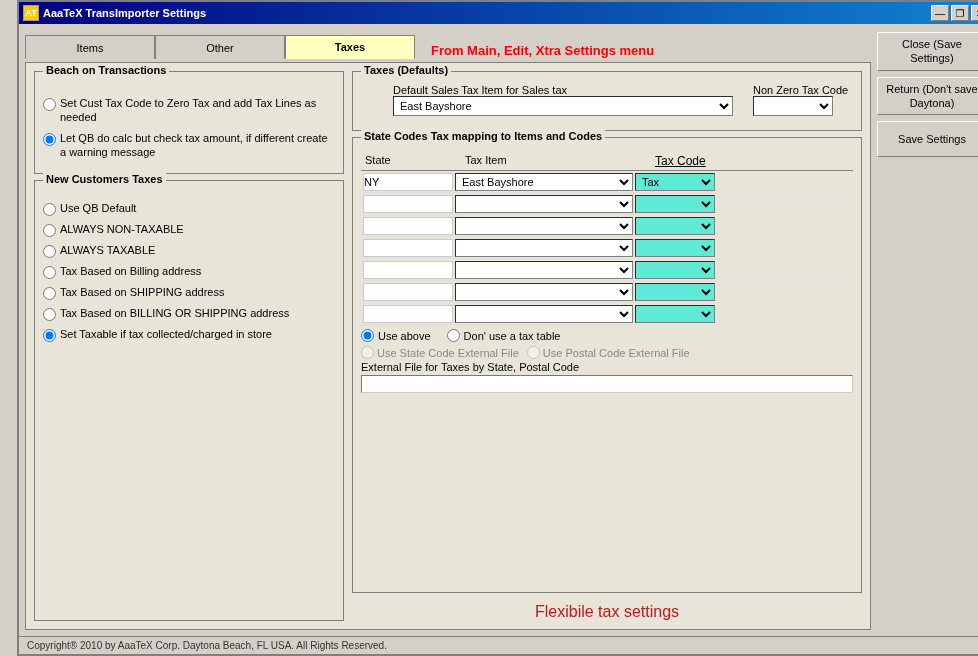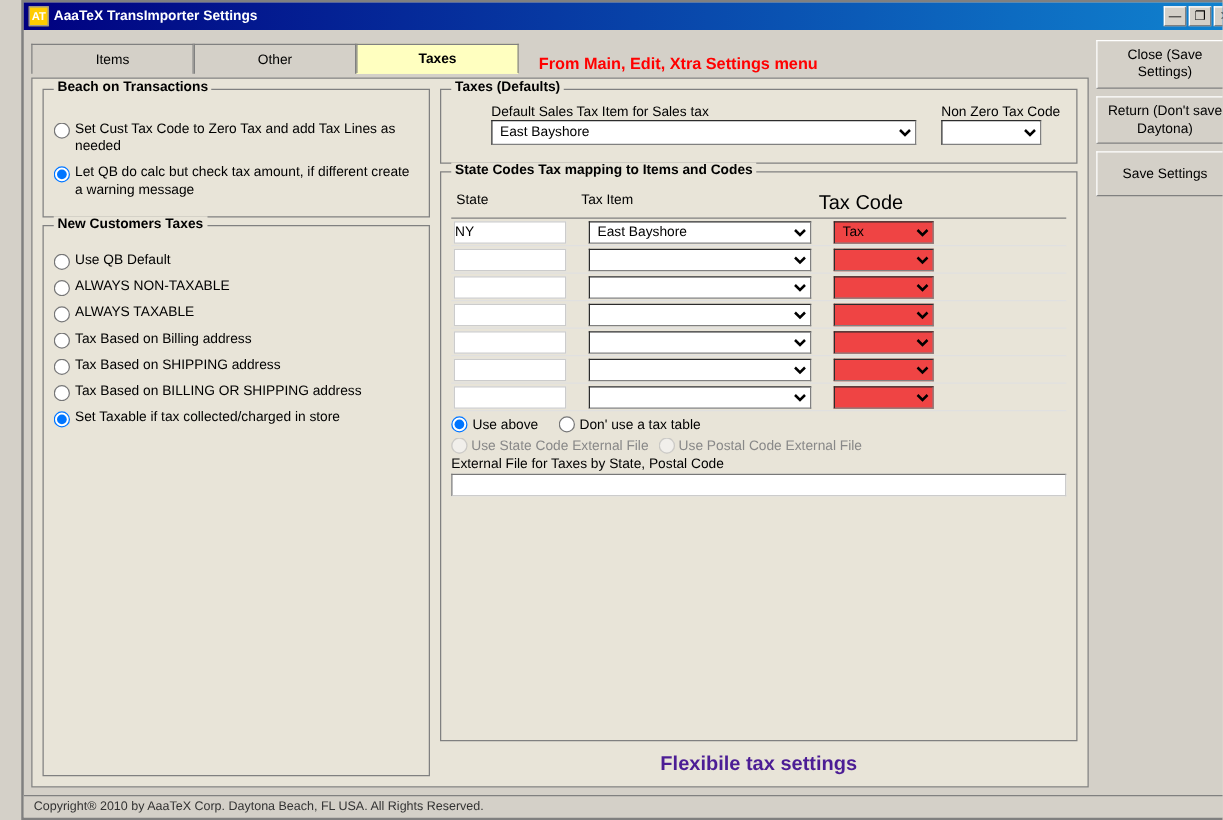--- a/index.html
+++ b/index.html
@@ -183,48 +183,48 @@
     select.small { width: 80px; }
     .state-codes-header {
       display: flex;
       background: #e8e4d8;
       border-bottom: 1px solid #808080;
       padding: 2px 4px;
       gap: 0;
     }
     .col-state { width: 100px; font-size: 11px; }
     .col-taxitem { width: 190px; font-size: 11px; }
-    .col-taxcode { width: 100px; font-size: 16px; }
+    .col-taxcode { width: 100px; font-size: 12px; text-decoration: underline; }
     .state-codes-row {
       display: flex;
       align-items: center;
       border-bottom: 1px solid #e0e0e0;
       height: 22px;
       padding: 0 2px;
-      gap: 18px;
+      gap: 2px;
     }
     .state-input {
       width: 90px;
       height: 18px;
       font-size: 11px;
       border: 1px solid #ccc;
       background: white;
     }
     .taxitem-select {
       width: 178px;
       height: 18px;
       font-size: 11px;
       background: white;
       border: 1px inset #808080;
     }
     .taxcode-select {
       width: 80px;
       height: 18px;
       font-size: 11px;
-      background: #ef4444;
+      background: #5eead4;
       border: 1px inset #808080;
     }
     .radio-options-row {
       display: flex;
       gap: 16px;
       margin-top: 4px;
       align-items: center;
     }
     .radio-option {
       display: flex;
@@ -251,23 +251,23 @@
       background: white;
       border: 1px inset #ccc;
       font-size: 11px;
       margin-top: 2px;
     }
     .bottom-label {
       font-size: 11px;
       margin-top: 2px;
     }
     .flexible-text {
-      color: #4c1d95;
+      color: #b91c1c;
       font-size: 16px;
-      font-weight: bold;
+      font-weight: normal;
       text-align: center;
       margin-top: 4px;
     }
     .right-buttons {
       width: 110px;
       display: flex;
       flex-direction: column;
       gap: 6px;
       padding-top: 2px;
     }

